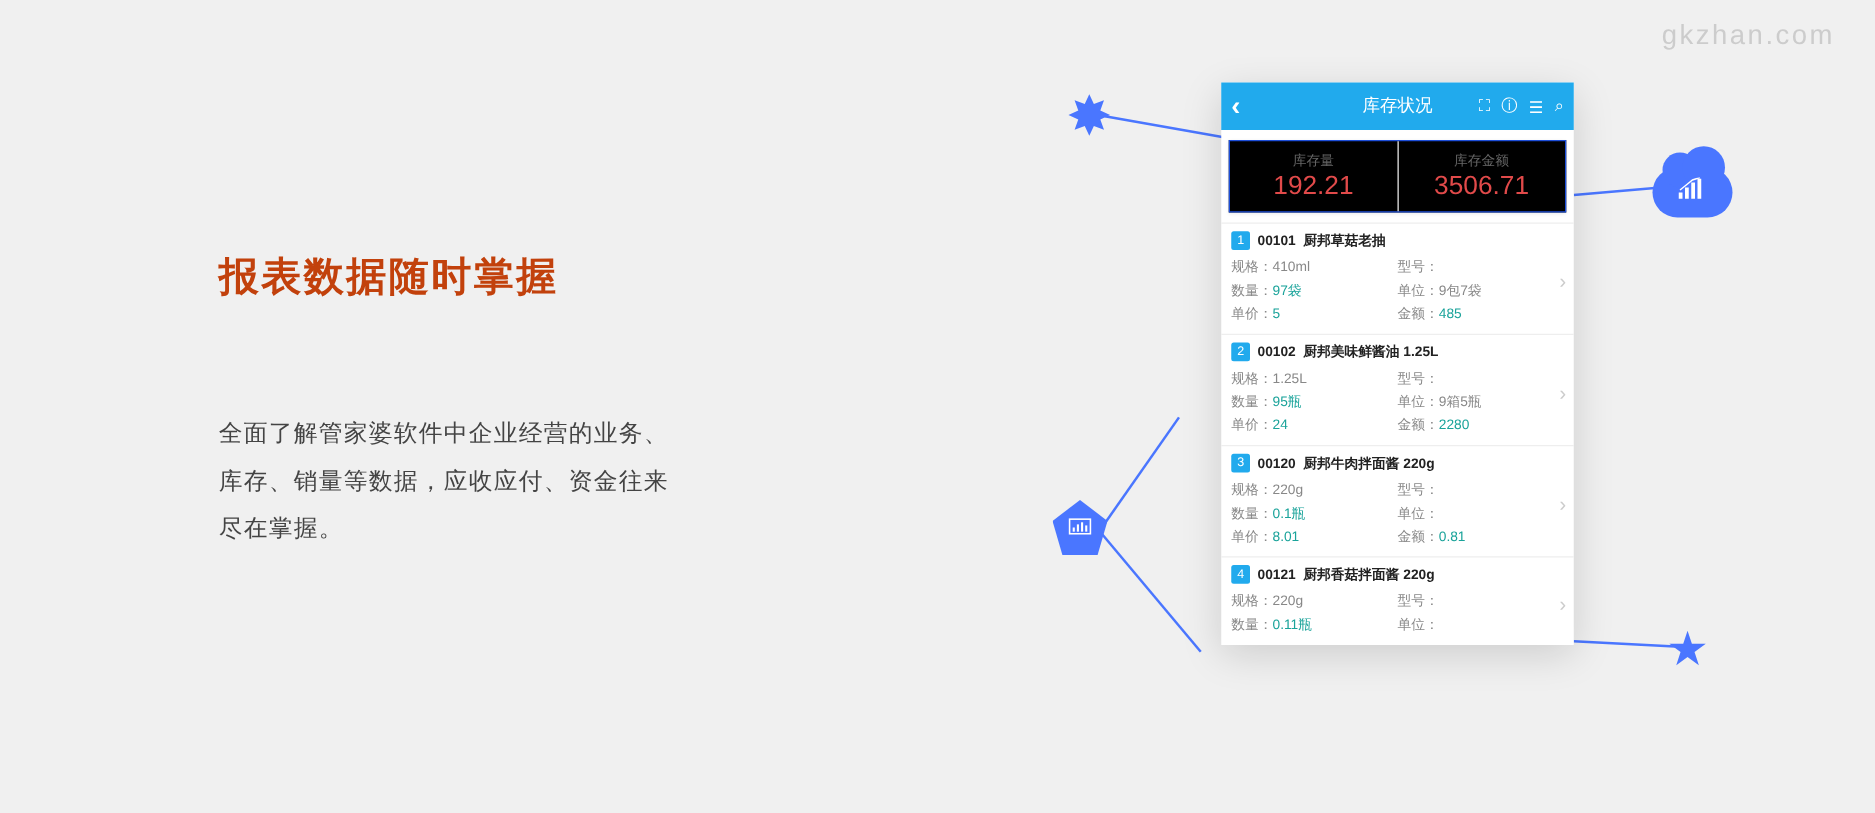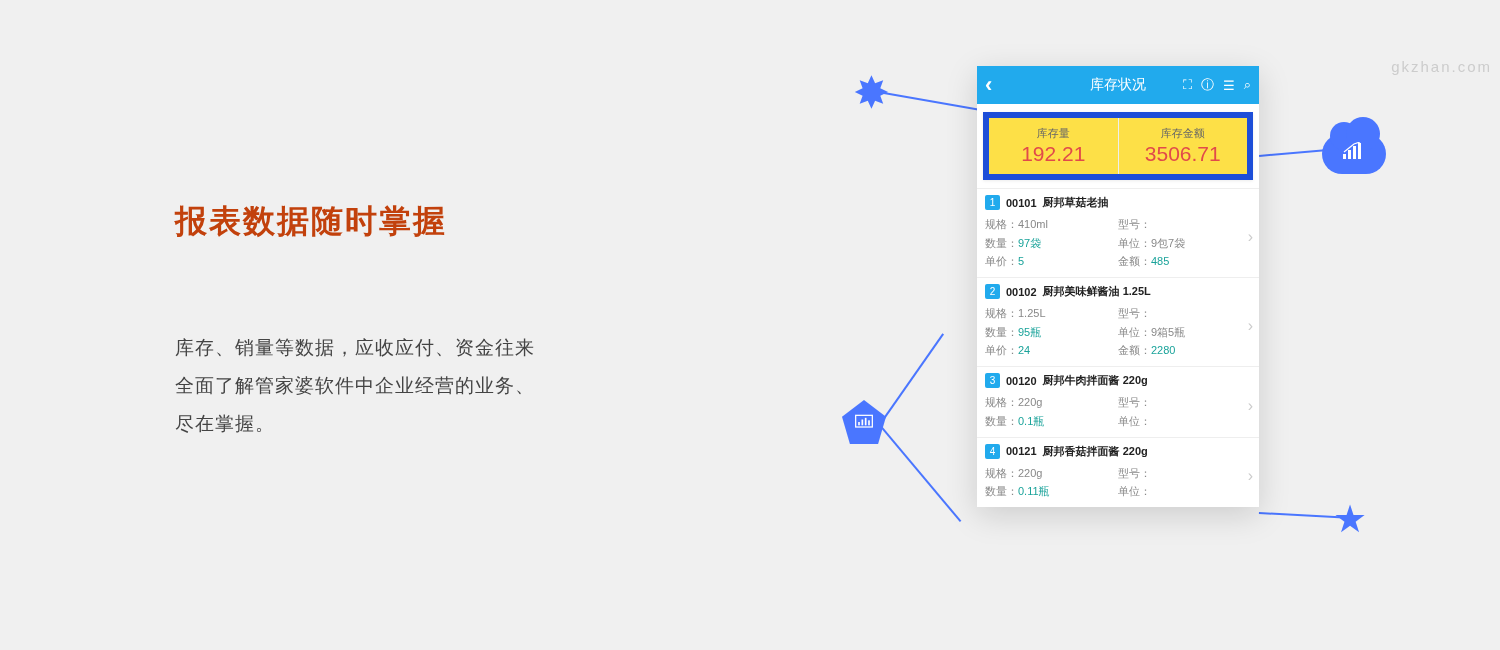--- a/index.html
+++ b/index.html
@@ -7,25 +7,24 @@
       width: 1500px;
       height: 650px;
       background: #f0f0f0;
       font-family: "Microsoft YaHei", "PingFang SC", sans-serif;
       position: relative;
       overflow: hidden;
     }
     .watermark {
       position: absolute;
       top: 15px;
-      right: 8px;
+      right: 32px;
       color: rgba(150,150,150,0.4);
-      font-size: 15px;
+      font-size: 22px;
       letter-spacing: 2px;
-      margin-top: 43px;
     }
     .left-content {
       position: absolute;
       left: 175px;
       top: 200px;
       width: 480px;
     }
     .headline {
       color: #c2410c;
       font-size: 32px;
@@ -56,22 +55,22 @@
       padding: 0 8px;
       position: relative;
     }
     .back-btn { font-size: 22px; font-weight: bold; cursor: pointer; }
     .phone-title { position: absolute; left: 0; right: 0; text-align: center; font-size: 14px; }
     .header-icons { position: absolute; right: 8px; display: flex; gap: 9px; align-items: center; }
     .header-icons span { font-size: 13px; cursor: pointer; }
     .summary {
       display: flex;
       margin: 8px 6px;
-      background: #fde047;
-      border: 6px solid #1d4ed8;
+      background: #000000;
+      border: 1px solid #1d4ed8;
       box-shadow: 0 1px 3px rgba(0,0,0,0.08);
     }
     .summary-box { flex: 1; text-align: center; padding: 8px 0; }
     .summary-box:first-child { border-right: 1px solid #eee; }
     .summary-label { font-size: 11px; color: #666; }
     .summary-value { font-size: 21px; color: #e14a4a; font-weight: 500; margin-top: 1px; }
     .item {
       border-top: 1px solid #eee;
       padding: 6px 8px 6px 8px;
       position: relative;
@@ -135,22 +134,22 @@
     }
   </style>
 </head>
 <body>
 
 <div class="watermark">gkzhan.com</div>
 
 <div class="left-content">
   <div class="headline">报表数据随时掌握</div>
   <div class="desc">
+    <div>全面了解管家婆软件中企业经营的业务、</div>
     <div>库存、销量等数据，应收应付、资金往来</div>
-    <div>全面了解管家婆软件中企业经营的业务、</div>
     <div>尽在掌握。</div>
   </div>
 </div>
 
 <div class="line" style="left:884px; top:92px; width:100px; transform:rotate(10deg);"></div>
 <div class="line" style="left:881px; top:421px; width:107px; transform:rotate(-55deg);"></div>
 <div class="line" style="left:881px; top:425px; width:125px; transform:rotate(50deg);"></div>
 <div class="line" style="left:1259px; top:155px; width:72px; transform:rotate(-5deg);"></div>
 <div class="line" style="left:1259px; top:512px; width:85px; transform:rotate(3deg);"></div>
 
@@ -250,20 +249,24 @@
           <span class="name">厨邦牛肉拌面酱 220g</span>
         </div>
         <div class="row">
           <div class="col"><span class="lbl">规格：</span><span>220g</span></div>
           <div class="col"><span class="lbl">型号：</span><span></span></div>
         </div>
         <div class="row">
           <div class="col"><span class="lbl">数量：</span><span class="val">0.1瓶</span></div>
           <div class="col"><span class="lbl">单位：</span><span></span></div>
         </div>
+        <div class="row">
+          <div class="col"><span class="lbl">单价：</span><span class="val">8.01</span></div>
+          <div class="col"><span class="lbl">金额：</span><span class="val">0.81</span></div>
+        </div>
         <div class="chev">›</div>
       </div>
       <div class="item">
         <div class="item-head">
           <span class="idx">4</span>
           <span class="code">00121</span>
           <span class="name">厨邦香菇拌面酱 220g</span>
         </div>
         <div class="row">
           <div class="col"><span class="lbl">规格：</span><span>220g</span></div>

